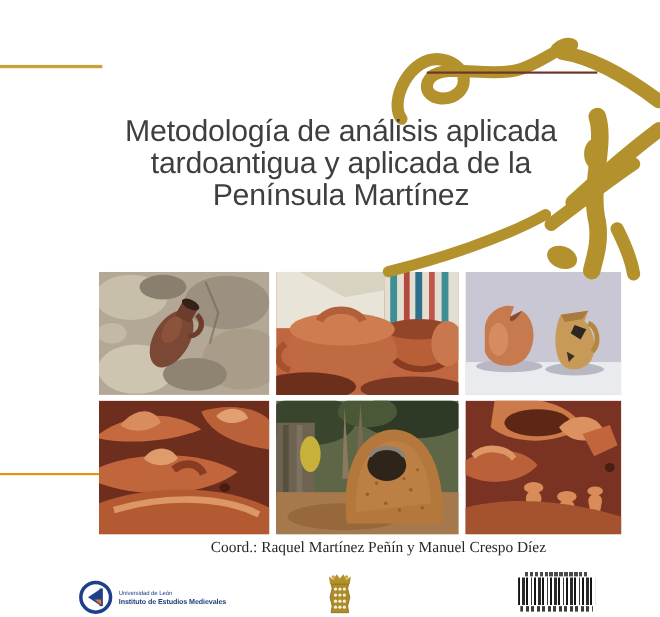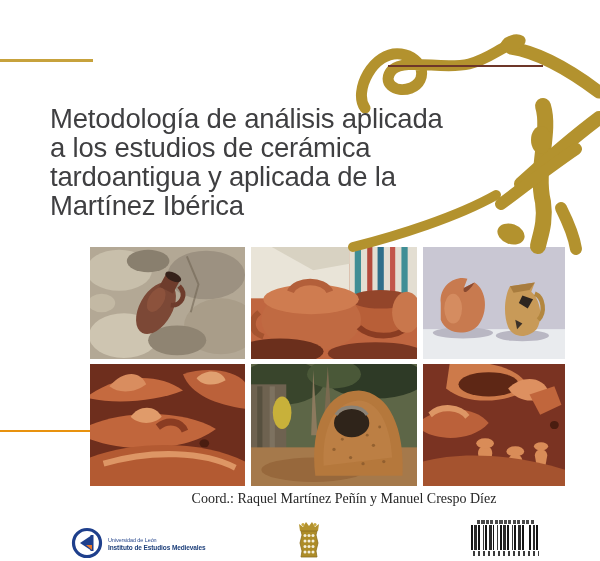--- a/index.html
+++ b/index.html
@@ -12,21 +12,21 @@
   .rule-top-gold{position:absolute;left:0;top:59px;width:93px;height:2.5px;background:#c7a23c;z-index:4;}
   .rule-mid-orange{position:absolute;left:0;top:430px;width:90px;height:2px;background:#e8920e;z-index:4;}
   .rule-maroon{position:absolute;left:388px;top:65px;width:155px;height:1.6px;background:#6d3629;z-index:3;}
 
   
   .callig{position:absolute;left:335px;top:20px;width:265px;height:236px;z-index:2;}
 
   
   .title{
     position:absolute;left:50px;top:104px;width:520px;z-index:3;
-    text-align:left;color:#3f3f41;font-size:27.5px;line-height:29px;
+    text-align:center;color:#3f3f41;font-size:27.5px;line-height:29px;
     letter-spacing:-0.2px;
   }
 
   
   .photo-grid{
     position:absolute;left:90px;top:247px;z-index:1;
     display:grid;grid-template-columns:155px 166px 142px;
     grid-template-rows:112px 122px;gap:5px 6px;
   }
   .photo{overflow:hidden;position:relative;}
@@ -93,23 +93,22 @@
     </g>
     <g fill="#b3922e">
       <ellipse cx="178" cy="23" rx="13" ry="8" transform="rotate(-18 178 23)"></ellipse>
       <ellipse cx="176" cy="214" rx="14" ry="10" transform="rotate(20 176 214)"></ellipse>
       <ellipse cx="206" cy="120" rx="10" ry="14"></ellipse>
     </g>
   </svg>
 
   <div class="title">
     <div>Metodología de análisis aplicada</div>
-    <div>a los estudios de cerámica</div>
     <div>tardoantigua y aplicada de la</div>
-    <div>Martínez Ibérica</div>
+    <div>Península Martínez</div>
   </div>
 
   <div class="photo-grid">
 
     <div class="photo" aria-label="excavated ceramic jug among stones at dig site">
       <svg viewBox="0 0 160 120" preserveAspectRatio="none">
         <rect width="160" height="120" fill="#b3a895"></rect>
         <ellipse cx="30" cy="25" rx="34" ry="22" fill="#c8bfab"></ellipse>
         <ellipse cx="120" cy="30" rx="40" ry="26" fill="#9c9181"></ellipse>
         <ellipse cx="135" cy="85" rx="38" ry="30" fill="#a99d89"></ellipse>

